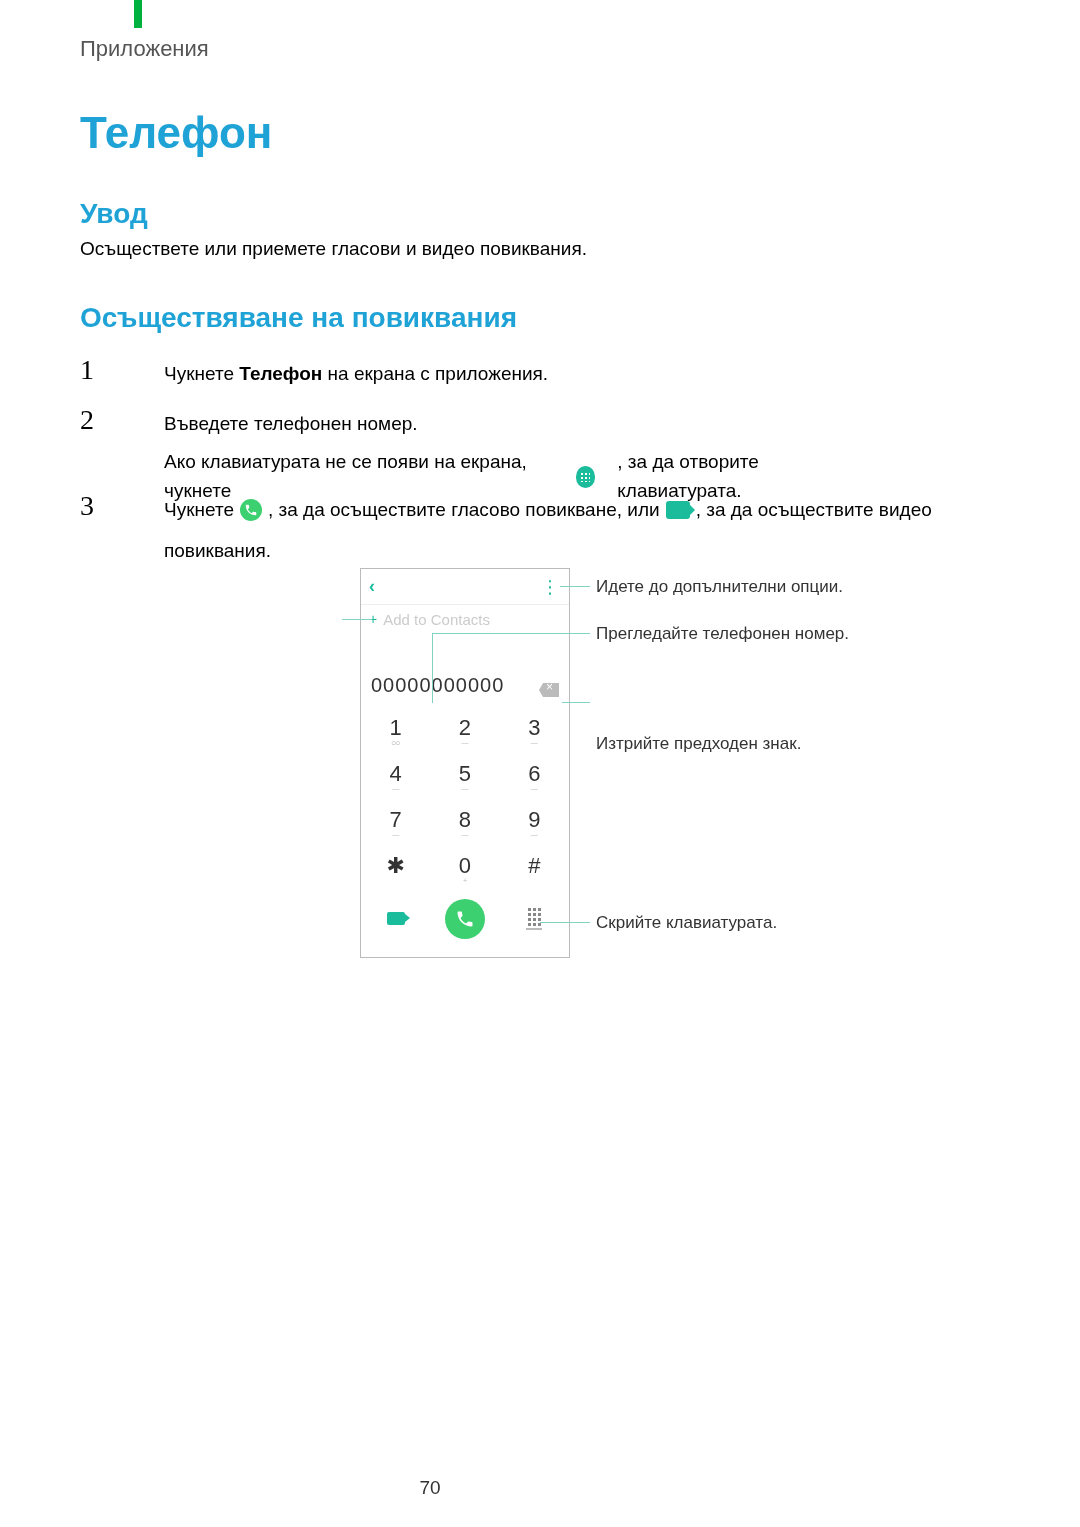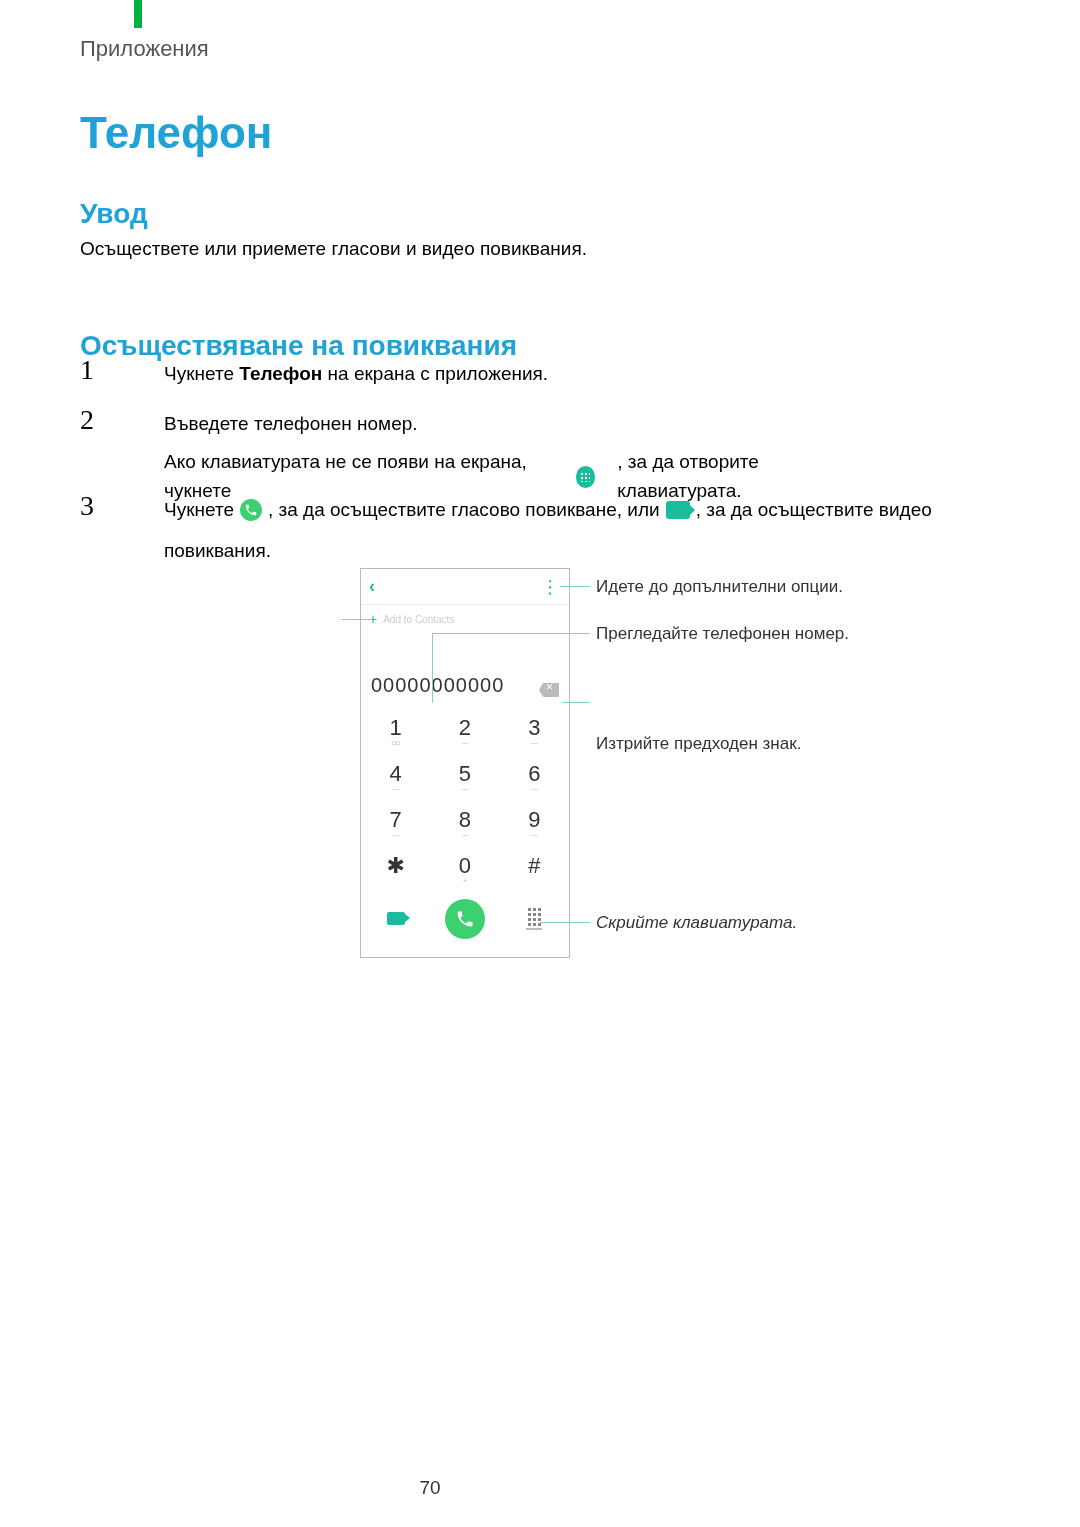--- a/index.html
+++ b/index.html
@@ -3,21 +3,21 @@
 <meta charset="utf-8">
 <style>
   * { box-sizing: border-box; margin: 0; padding: 0; }
   html, body { width: 1080px; height: 1527px; background: #fff; font-family: Arial, Helvetica, sans-serif; color: #000; }
   .page { position: relative; width: 860px; height: 1527px; padding: 40px 80px 40px 80px; }
   .side-tab { position: absolute; left: 134px; top: 0; width: 8px; height: 28px; background: #00b140; }
   .header-label { position: absolute; left: 80px; top: 36px; font-size: 22px; color: #555; }
   .h1 { position: absolute; left: 80px; top: 108px; font-size: 44px; font-weight: bold; color: #1fa3d6; }
   .h2a { position: absolute; left: 80px; top: 198px; font-size: 28px; font-weight: bold; color: #1fa3d6; }
   .p1 { position: absolute; left: 80px; top: 238px; font-size: 19px; }
-  .h2b { position: absolute; left: 80px; top: 302px; font-size: 28px; font-weight: bold; color: #1fa3d6; margin-top: 28px; }
+  .h2b { position: absolute; left: 80px; top: 302px; font-size: 28px; font-weight: bold; color: #1fa3d6; }
 
   .step-num { position: absolute; left: 80px; font-size: 28px; font-family: Georgia, serif; }
   .step-text { position: absolute; left: 116px; font-size: 19px; line-height: 1.5; margin-left: 48px; }
 
   .num1 { top: 354px; }
   .txt1 { top: 360px; }
   .num2 { top: 404px; }
   .txt2a { top: 410px; }
   .txt2b { top: 448px; display: flex; align-items: center; gap: 22px; }
   .num3 { top: 490px; }
@@ -31,21 +31,21 @@
   .ic-video { background: #1abc9c; border-radius: 3px; width: 24px; height: 18px; position: relative; }
   .ic-video::after { content:""; position:absolute; right:-5px; top:3px; border-left:6px solid #1abc9c; border-top:6px solid transparent; border-bottom:6px solid transparent; }
 
   
   .phone { position: absolute; left: 360px; top: 568px; width: 210px; height: 390px; border: 1px solid #bbb; background: #fff; }
   .phone-top { height: 36px; display: flex; align-items: center; justify-content: space-between; padding: 0 8px; border-bottom: 1px solid #eee; }
   .back-chevron { color: #1abc9c; font-size: 18px; font-weight: bold; }
   .more-dots { color: #1abc9c; font-size: 18px; letter-spacing: 2px; }
   .add-row { height: 28px; display: flex; align-items: center; gap: 6px; padding: 0 8px; }
   .plus { color: #1abc9c; font-size: 14px; }
-  .add-label { font-size: 10px; color: #ccc; filter: blur(0.6px); }
+  .add-label { font-size: 15px; color: #ccc; filter: blur(0.6px); }
   .num-row { height: 72px; display: flex; align-items: flex-end; justify-content: space-between; padding: 0 10px 8px 10px; }
   .entered { font-size: 20px; letter-spacing: 1px; color: #333; }
   .backspace { width: 20px; height: 14px; background: #bbb; border-radius: 2px 0 0 2px; clip-path: polygon(20% 0,100% 0,100% 100%,20% 100%,0 50%); position: relative; }
   .backspace::after { content:"×"; position:absolute; left:7px; top:-3px; color:#fff; font-size:12px; }
   .keypad { display: grid; grid-template-columns: repeat(3,1fr); text-align: center; }
   .key { padding: 10px 0 4px 0; }
   .key .d { font-size: 22px; color: #333; font-weight: 300; }
   .key .s { font-size: 7px; color: #bbb; display: block; margin-top: -2px; height: 8px; }
   .action-row { display: grid; grid-template-columns: repeat(3,1fr); align-items: center; justify-items: center; padding: 10px 0 12px 0; }
   .vid-btn { color: #1abc9c; font-size: 18px; }
@@ -168,16 +168,16 @@
   <div class="callout" style="left:596px; top:577px;">Идете до допълнителни опции.</div>
 
   <div class="co-line co-line-v" style="left:432px; top:633px; height:70px;"></div>
   <div class="co-line" style="left:432px; top:633px; width:158px;"></div>
   <div class="callout" style="left:596px; top:624px;">Прегледайте телефонен номер.</div>
 
   <div class="co-line" style="left:562px; top:702px; width:28px;"></div>
   <div class="callout" style="left:596px; top:693px;margin-top:41px;">Изтрийте предходен знак.</div>
 
   <div class="co-line" style="left:540px; top:922px; width:50px;"></div>
-  <div class="callout" style="left:596px; top:913px;font-style:italic;">Скрийте клавиатурата.</div>
+  <div class="callout" style="left:596px; top:913px;">Скрийте клавиатурата.</div>
 
   <div class="page-number">70</div>
 </div>
 
 </body></html>

